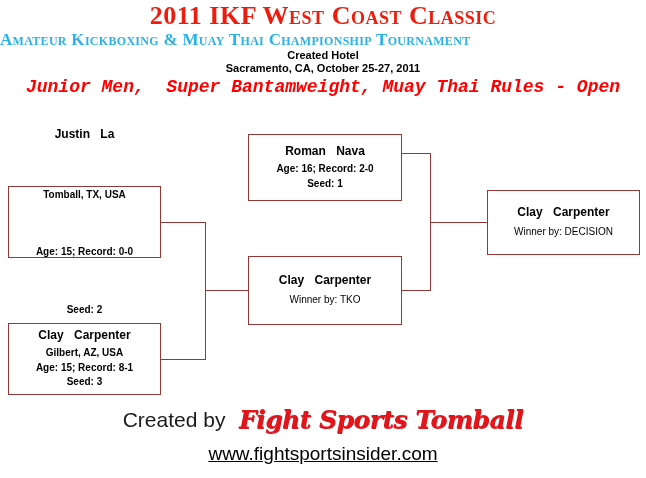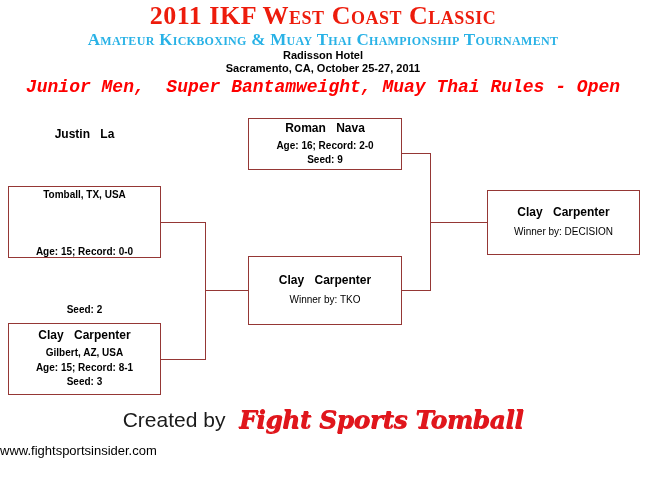--- a/index.html
+++ b/index.html
@@ -22,21 +22,20 @@
     font-variant: small-caps;
     font-weight: bold;
     font-size: 26px;
     letter-spacing: 0.5px;
     color: var(--title-red, #ed1c0c);
   }
 
   .subtitle {
     position: absolute;
     top: 30px; left: 0; width: 100%;
-    text-align: center;
     font-family: "Liberation Serif", serif;
     font-variant: small-caps;
     font-weight: bold;
     font-size: 17px;
     letter-spacing: 0.3px;
     color: var(--subtitle-cyan, #29b2e6);
   }
 
   .venue {
     position: absolute;
@@ -125,49 +124,51 @@
     font-style: italic;
     letter-spacing: -0.5px;
     color: var(--brand-red, #e0161c);
     margin-left: 9px;
     vertical-align: middle;
     text-shadow: 0.5px 0.5px 0 var(--brand-red, #e0161c);
   }
   .website {
     position: absolute;
     top: 443px; left: 0; width: 100%;
-    font-size: 13px;
+    text-align: center;
+    font-size: 19px;
     color: var(--text-black, #000000);
+    text-decoration: underline;
   }
 </style>
 </head>
 <body>
 
 <div class="page">
 
   <div class="title">2011 IKF West Coast Classic</div>
   <div class="subtitle">Amateur Kickboxing &amp; Muay Thai Championship Tournament</div>
-  <div class="venue">Radisson Hotel</div>
+  <div class="venue">Created Hotel</div>
   <div class="location-date">Sacramento, CA, October 25-27, 2011</div>
   <div class="division">Junior Men,  Super Bantamweight, Muay Thai Rules - Open</div>
 
   <div class="line h" style="left:161px; top:222px; width:45px;"></div>
   <div class="line h" style="left:161px; top:359px; width:45px;"></div>
   <div class="line v" style="left:205px; top:222px; height:138px;"></div>
   <div class="line h" style="left:205px; top:290px; width:43px;"></div>
 
   <div class="line h" style="left:402px; top:153px; width:29px;"></div>
   <div class="line h" style="left:402px; top:290px; width:29px;"></div>
   <div class="line v" style="left:430px; top:153px; height:138px;"></div>
   <div class="line h" style="left:430px; top:222px; width:57px;"></div>
 
-  <div class="box" style="left:248px; top:118px; width:154px; height:52px;">
+  <div class="box" style="left:248px; top:134px; width:154px; height:67px;">
     <div class="fighter-name">Roman Nava</div>
     <div class="fighter-line">Age: 16; Record: 2-0</div>
-    <div class="fighter-line">Seed: 9</div>
+    <div class="fighter-line">Seed: 1</div>
   </div>
 
   <div class="box" style="left:8px; top:186px; width:153px; height:72px;gap:43px;">
     <div class="fighter-name">Justin La</div>
     <div class="fighter-line">Tomball, TX, USA</div>
     <div class="fighter-line">Age: 15; Record: 0-0</div>
     <div class="fighter-line">Seed: 2</div>
   </div>
 
   <div class="box" style="left:8px; top:323px; width:153px; height:72px;">

